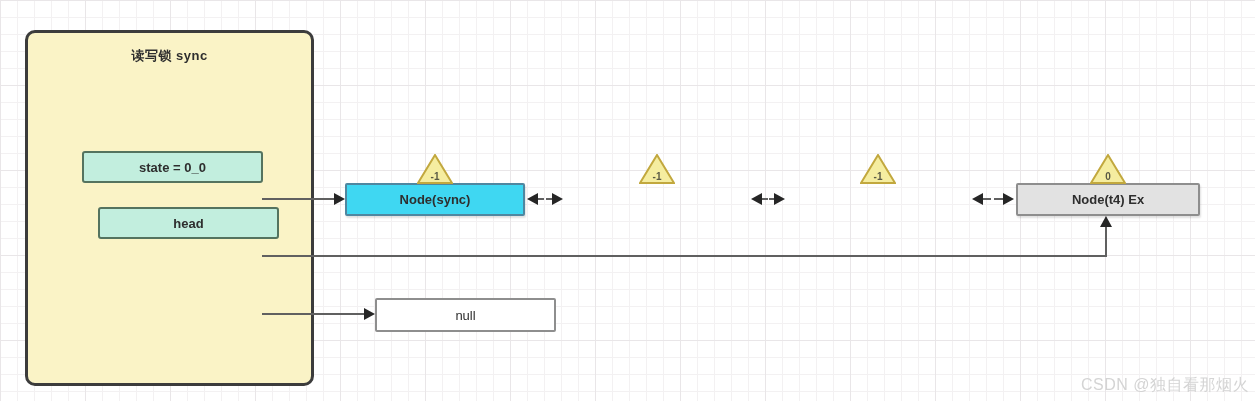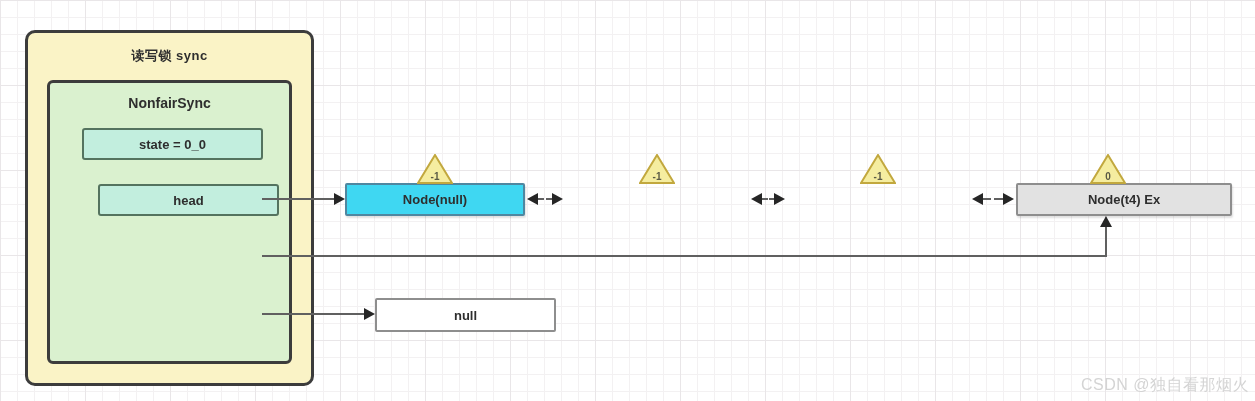--- a/index.html
+++ b/index.html
@@ -34,39 +34,39 @@
   .inner-title {
     position:absolute; left:0; top:12px; width:100%; text-align:center;
     font-weight:bold; font-size:14px;
   }
 
   
   .fieldbox {
     position:absolute; width:181px; height:32px; box-sizing:border-box;
     background:#c2eede; border:2px solid #54735f; border-radius:3px;
     display:flex; align-items:center; justify-content:center;
-    font-weight:bold; font-size:13px;
+    font-weight:bold; font-size:13px;margin-top:23px;
   }
   .f-state { left:82px; top:128px; }
   .f-head  { left:98px; top:184px; }
   .f-tail  { left:82px; top:241px; }
   .f-eot   { left:82px; top:299px; }
 
   
   .node {
     position:absolute; top:183px; height:33px; box-sizing:border-box;
     background:#e2e2e2; border:2px solid #8e8e8e; border-radius:2px;
     display:flex; align-items:center; justify-content:center;
     font-weight:bold; font-size:13px;
     box-shadow:1px 2px 2px rgba(0,0,0,0.12);
   }
   .n1 { left:345px; width:180px; background:#3fd7f2; border-color:#4f87a0; }
   .n2 { left:565px; width:185px; }
   .n3 { left:787px; width:183px; }
-  .n4 { left:1016px; width:216px; }
+  .n4 { left:1016px; width:184px; }
 
   
   .tri {
     position:absolute; top:154px; width:36px; height:30px; z-index:6;
   }
   .tri svg { display:block; }
   .tri .val {
     position:absolute; left:0; bottom:2px; width:100%; text-align:center;
     font-weight:bold; font-size:10px; color:#5a5a45;
   }
@@ -83,45 +83,42 @@
     border-right:11px solid #262626; }
   .ah-up { position:absolute; width:0; height:0; z-index:5;
     border-left:6px solid transparent; border-right:6px solid transparent;
     border-bottom:11px solid #262626; }
 
   
   .null-box {
     position:absolute; left:375px; top:298px; width:181px; height:34px;
     box-sizing:border-box; background:#ffffff; border:2px solid #8e8e8e;
     border-radius:2px; display:flex; align-items:center; justify-content:center;
-    font-weight:bold; font-size:13px;
+    font-weight:normal; font-size:13px;
   }
 
   .watermark {
     position:absolute; right:6px; bottom:5px;
     font-size:16px; color:#d4d4d4; letter-spacing:0.5px;
   }
 </style>
 </head>
 <body>
 
 <div class="canvas">
 
   <div class="outer-box">
     <div class="outer-title">读写锁 sync</div>
   </div>
 
-  <div class="inner-box">
-    <div class="inner-title">NonfairSync</div>
-  </div>
 
   <div class="fieldbox f-state">state = 0_0</div>
   <div class="fieldbox f-head">head</div>
 
-  <div class="node n1">Node(null)</div>
+  <div class="node n1">Node(sync)</div>
   <div class="node n4">Node(t4) Ex</div>
 
   <div class="tri t1">
     <svg width="36" height="30" viewBox="0 0 36 30">
         <polygon points="18,1 35,29 1,29" fill="#f5eda0" stroke="#c2a83e" stroke-width="2"></polygon>
       </svg>
     <span class="val">-1</span>
   </div>
   <div class="tri t2">
     <svg width="36" height="30" viewBox="0 0 36 30">

